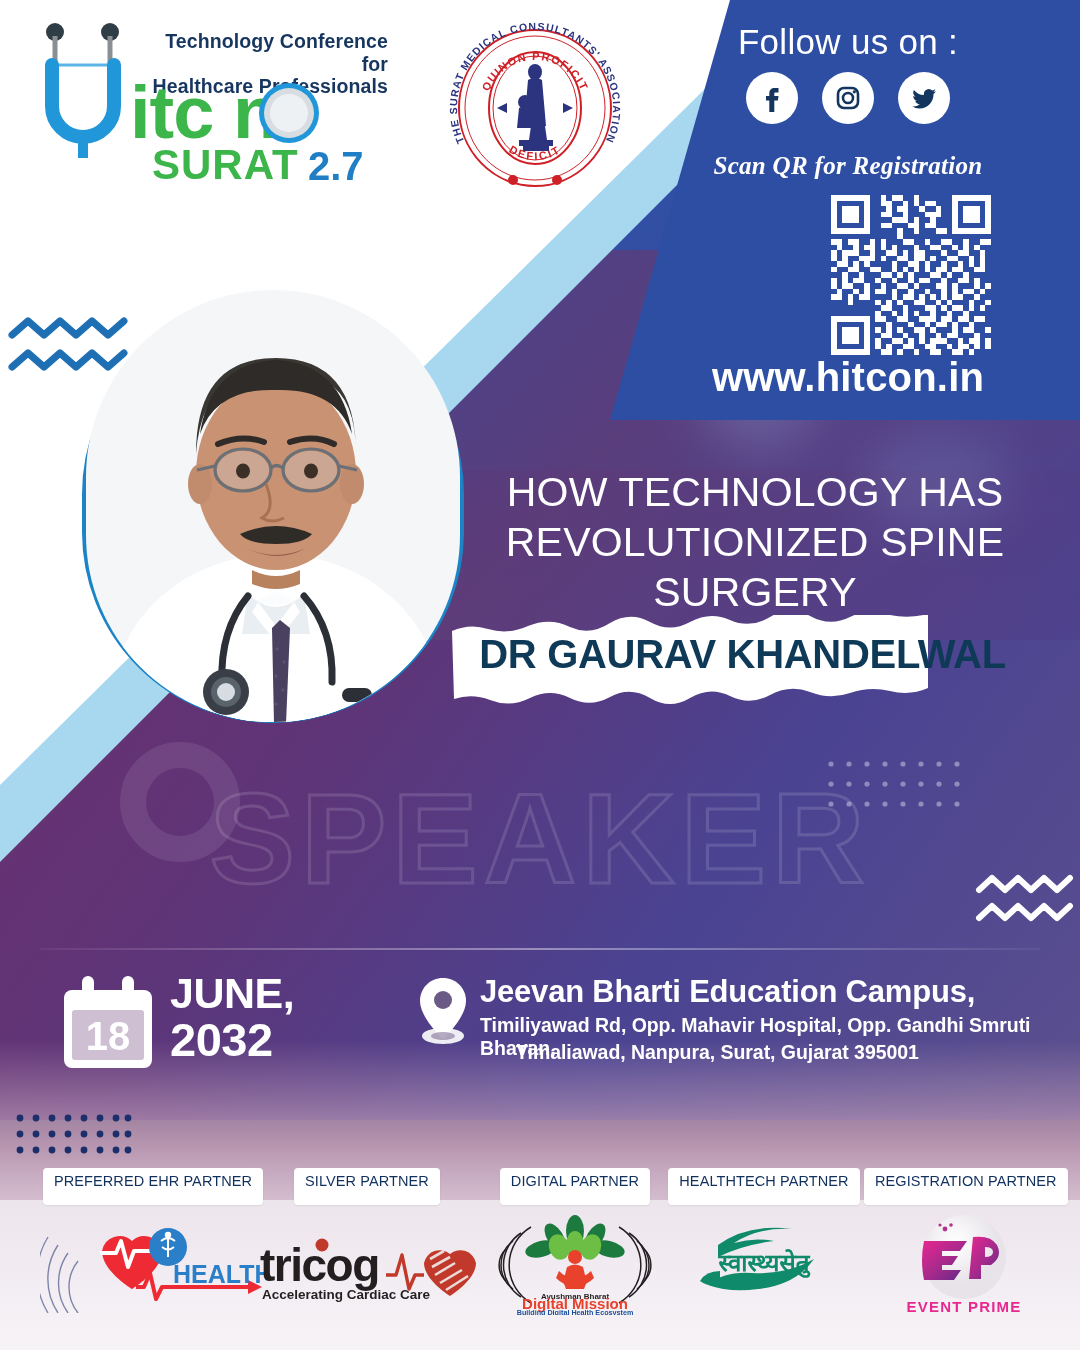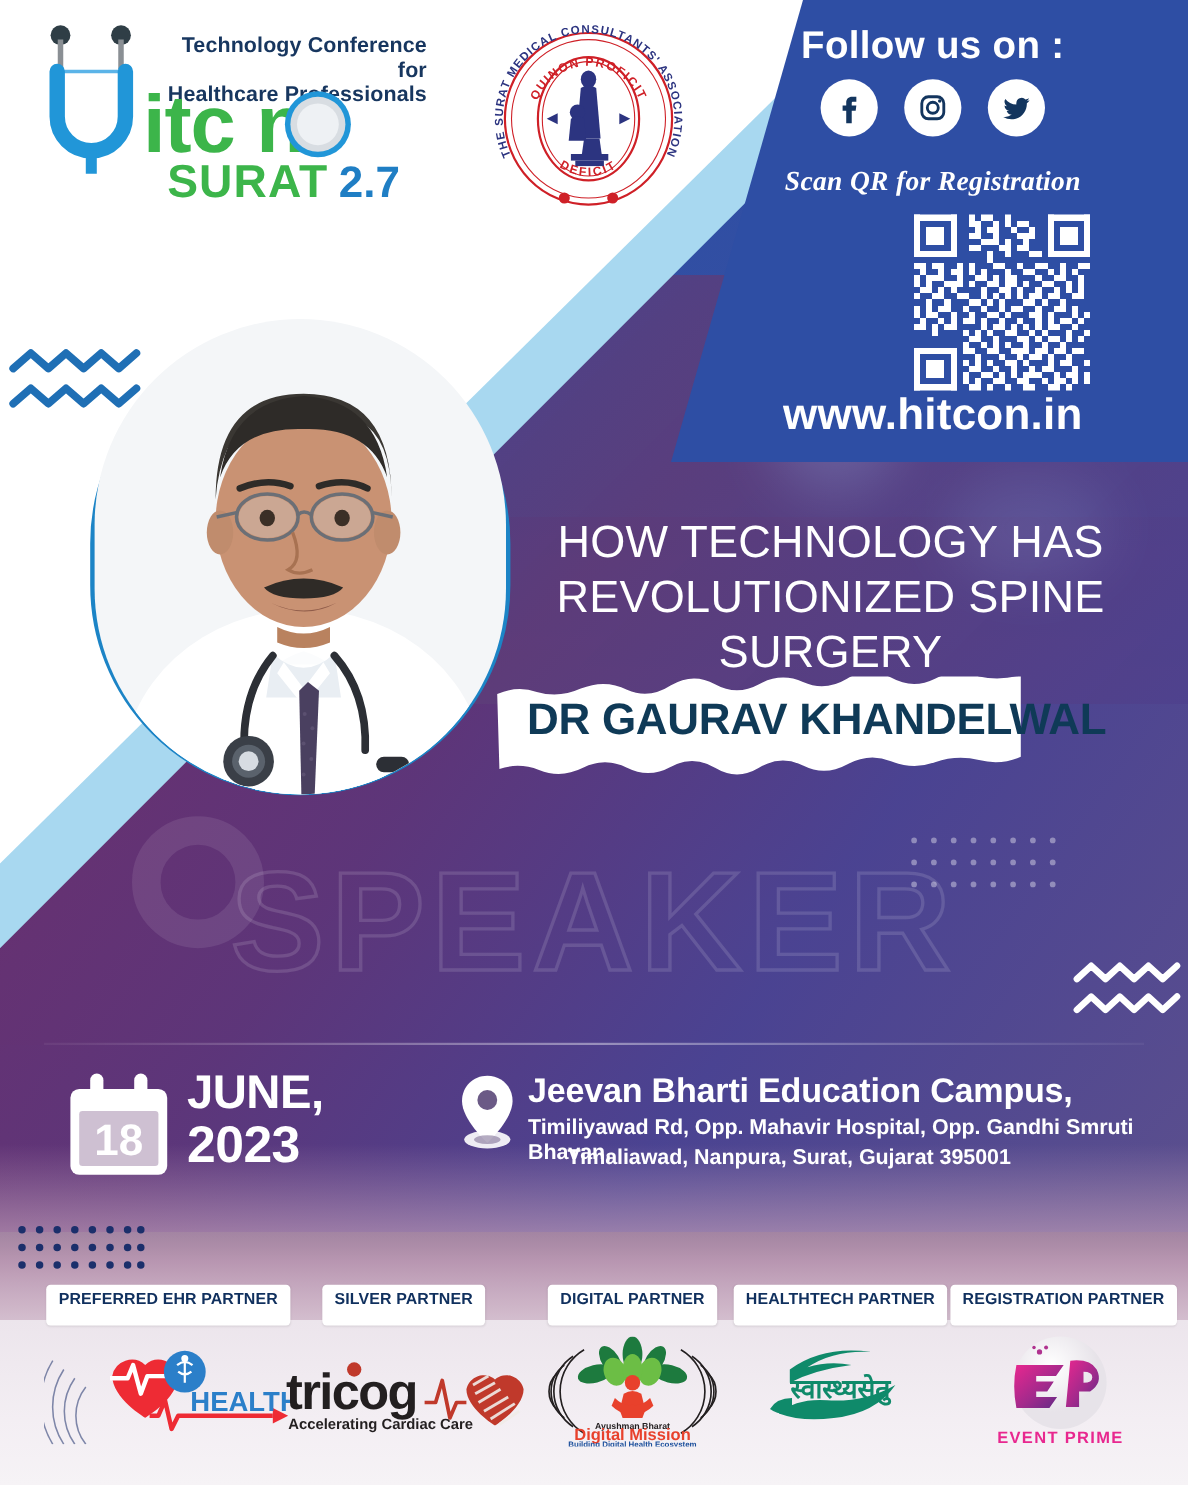--- a/index.html
+++ b/index.html
@@ -73,21 +73,21 @@
     font-size:40px; font-weight:800; color:#1f7ec4; line-height:1;
   }
   .stetho { position:absolute; left:0; top:0; }
 
   
   .seal { position:absolute; left:445px; top:18px; width:180px; height:180px; }
 
   
   .follow-title {
     position:absolute; right:42px; top:22px; width:380px; text-align:center;
-    color:#fff; font-size:35px; font-weight:700; letter-spacing:.3px;
+    color:#fff; font-size:35px; font-weight:400; letter-spacing:.3px;
   }
   .social-row { position:absolute; right:42px; top:72px; width:380px; display:flex; justify-content:center; gap:24px; }
   .social-btn {
     width:52px; height:52px; border-radius:50%; background:#fff;
     display:flex; align-items:center; justify-content:center;
   }
   .scan-label {
     position:absolute; right:42px; top:152px; width:380px; text-align:center;
     color:#fff; font-size:25px; font-style:italic; font-weight:700;
     font-family:"Liberation Serif", serif; letter-spacing:.3px;
@@ -155,21 +155,21 @@
   .pin-icon { position:absolute; left:0; top:4px; }
   .venue-name { position:absolute; left:62px; top:2px; color:#fff; font-size:31px; font-weight:700; letter-spacing:-.2px; }
   .venue-l1 { position:absolute; left:62px; top:42px; color:#fff; font-size:19.5px; font-weight:600; letter-spacing:-.05px; }
   .venue-l2 { position:absolute; left:62px; top:69px; color:#fff; font-size:19.5px; font-weight:600; letter-spacing:-.05px;margin-left:36px; }
 
   
   .partners { position:absolute; left:0; top:1168px; width:1080px; height:182px; z-index:6; }
   .p-col { position:absolute; top:0; text-align:center; }
   .p-pill {
     display:inline-block; background:#fff; border-radius:4px;
-    padding:5px 11px 16px; color:#10305e; font-size:14.5px; font-weight:700;
+    padding:5px 11px 16px; color:#10305e; font-size:14.5px; font-weight:400;
     letter-spacing:.1px; white-space:nowrap;
     box-shadow:0 1px 2px rgba(0,0,0,.08);
   }
   .p-logo { margin-top:10px; height:100px; display:flex; align-items:center; justify-content:center; }
 </style>
 </head>
 <body>
 
 <div class="poster">
 
@@ -604,21 +604,21 @@
 
   <div class="date-block">
     <svg class="cal-icon" width="100" height="100" viewBox="0 0 100 100">
       <rect x="6" y="16" width="88" height="78" rx="8" fill="#ffffff"></rect>
       <rect x="14" y="36" width="72" height="50" rx="3" fill="#8b6a93" opacity=".42"></rect>
       <rect x="24" y="2" width="12" height="28" rx="6" fill="#ffffff"></rect>
       <rect x="64" y="2" width="12" height="28" rx="6" fill="#ffffff"></rect>
       <text x="50" y="76" font-size="40" font-weight="800" fill="#ffffff" text-anchor="middle" font-family="Liberation Sans, sans-serif">18</text>
     </svg>
     <div class="date-month">JUNE,</div>
-    <div class="date-year">2023</div>
+    <div class="date-year">2032</div>
   </div>
 
   <div class="venue-block">
     <svg class="pin-icon" width="50" height="74" viewBox="0 0 50 74">
       <path d="M25 2 C12 2 2 12 2 25 c0 17 23 38 23 38 s23 -21 23 -38 C48 12 38 2 25 2z" fill="#ffffff"></path>
       <circle cx="25" cy="24" r="9" fill="#6b5a86"></circle>
       <ellipse cx="25" cy="60" rx="21" ry="8" fill="#ffffff" opacity=".9"></ellipse>
       <ellipse cx="25" cy="60" rx="12" ry="4" fill="#6b5a86" opacity=".5"></ellipse>
     </svg>
     <div class="venue-name">Jeevan Bharti Education Campus,</div>

